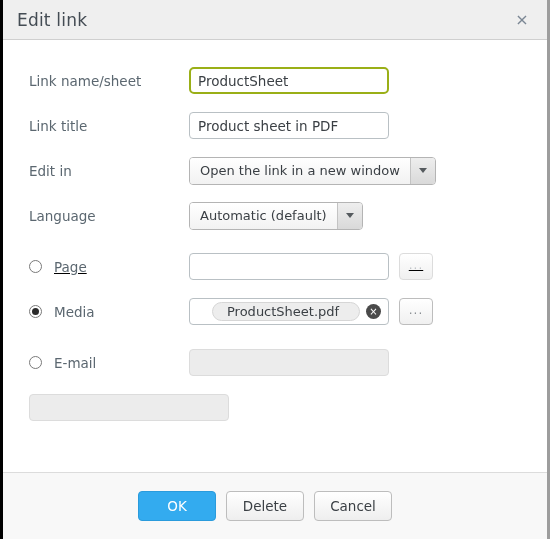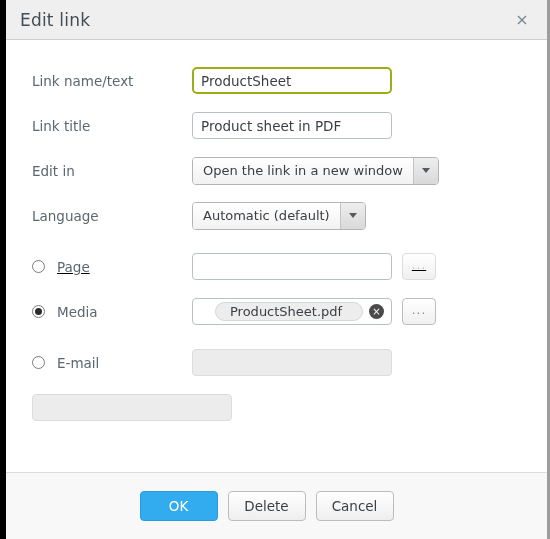--- a/index.html
+++ b/index.html
@@ -12,21 +12,21 @@
     background: #ffffff;
     font-family: "DejaVu Sans", "Liberation Sans", sans-serif;
     overflow: hidden;
   }
 
   .dialog {
     position: relative;
     width: 550px;
     height: 539px;
     box-sizing: border-box;
-    border-left: 6px solid #000000;
+    border-left: 3px solid #000000;
     border-right: 3px solid #9d9d9d;
     background: #ffffff;
     display: flex;
     flex-direction: column;
   }
 
   
   .titlebar {
     height: 40px;
     background: #efefef;
@@ -281,21 +281,21 @@
 <div class="dialog">
 
   <div class="titlebar">
     <div class="title-text">Edit link</div>
     <div class="close-btn">×</div>
   </div>
 
   <div class="dlg-body">
 
     <div class="row">
-      <div class="row-label">Link name/text</div>
+      <div class="row-label">Link name/sheet</div>
       <input class="txt focused" type="text" value="ProductSheet" style="">
     </div>
 
     <div class="row">
       <div class="row-label">Link title</div>
       <input class="txt" type="text" value="Product sheet in PDF" style="">
     </div>
 
     <div class="row">
       <div class="row-label">Edit in</div>

